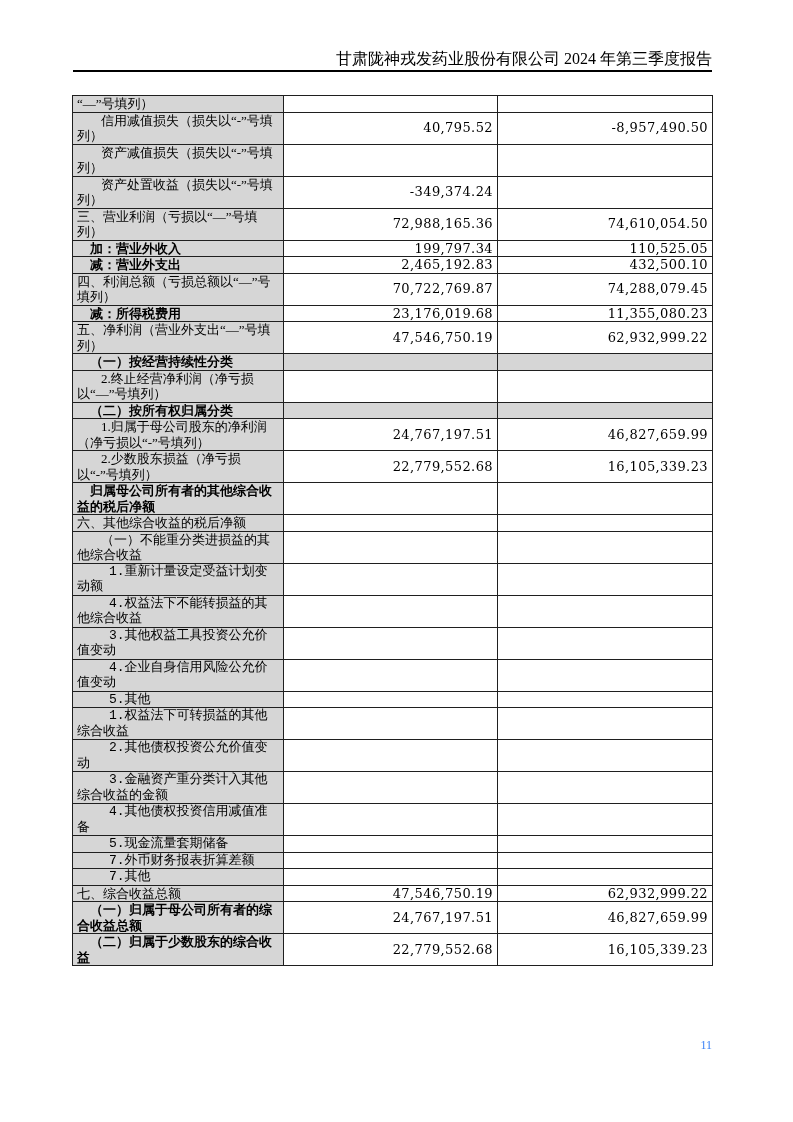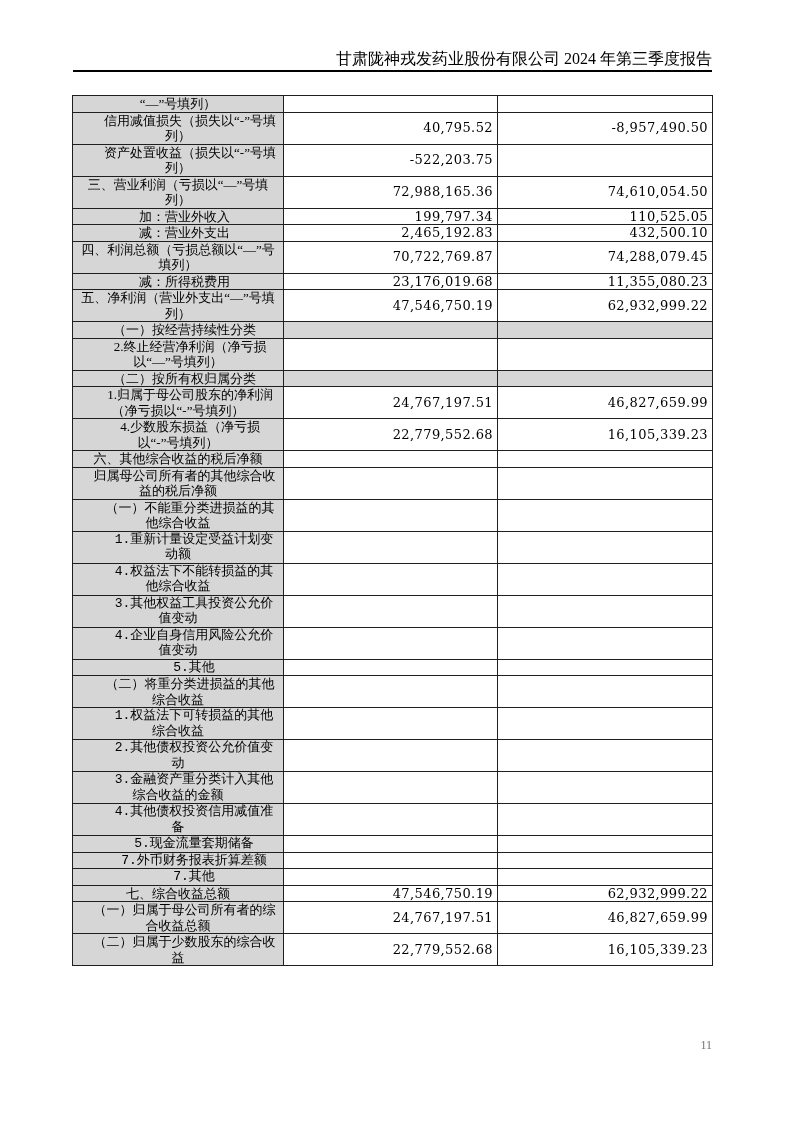--- a/index.html
+++ b/index.html
@@ -29,37 +29,36 @@
     border:1px solid var(--border);
     padding:0 4px;
     vertical-align:middle;
     font-size:13px;line-height:15.5px;
     overflow:hidden;
   }
   td.c-label{
     background:var(--shade);
     padding:0 5px;
     word-break:break-all;
-    text-align:center;
   }
   td.c-num{
     text-align:right;
     font-family:"DejaVu Serif","Liberation Serif",serif;
     font-size:12.5px;
     letter-spacing:0.4px;
     padding-right:6px;
   }
   tr.shaded td{background:var(--shade);}
   .ind0{text-indent:0;}
-  .ind1{text-indent:13px;}
+  .ind1{text-indent:13px;font-weight:bold;}
   .ind2{text-indent:24px;margin-top:24px;}
   .ind3{text-indent:32px;font-family:Liberation Mono, monospace;}
   .page-number{
     position:absolute;top:1038px;left:73px;width:639px;
-    text-align:right;font-size:12px;color:#737373;
+    text-align:right;font-size:12px;color:#3b82f6;
   }
 </style>
 </head>
 <body>
 
 <div class="page">
 
   <div class="header-title">甘肃陇神戎发药业股份有限公司 2024 年第三季度报告</div>
 
   <div class="header-rule"></div>
@@ -75,22 +74,27 @@
           <td class="c-label ind0">“—”号填列）</td>
           <td class="c-num"></td>
           <td class="c-num"></td>
         </tr>
         <tr>
           <td class="c-label ind2">信用减值损失（损失以“-”号填列）</td>
           <td class="c-num">40,795.52</td>
           <td class="c-num">-8,957,490.50</td>
         </tr>
         <tr>
+          <td class="c-label ind2">资产减值损失（损失以“-”号填列）</td>
+          <td class="c-num"></td>
+          <td class="c-num"></td>
+        </tr>
+        <tr>
           <td class="c-label ind2">资产处置收益（损失以“-”号填列）</td>
-          <td class="c-num">-522,203.75</td>
+          <td class="c-num">-349,374.24</td>
           <td class="c-num"></td>
         </tr>
         <tr>
           <td class="c-label ind0">三、营业利润（亏损以“—”号填列）</td>
           <td class="c-num">72,988,165.36</td>
           <td class="c-num">74,610,054.50</td>
         </tr>
         <tr>
           <td class="c-label ind1">加：营业外收入</td>
           <td class="c-num">199,797.34</td>
@@ -130,35 +134,35 @@
           <td class="c-label ind1">（二）按所有权归属分类</td>
           <td class="c-num"></td>
           <td class="c-num"></td>
         </tr>
         <tr>
           <td class="c-label ind2">1.归属于母公司股东的净利润（净亏损以“-”号填列）</td>
           <td class="c-num">24,767,197.51</td>
           <td class="c-num">46,827,659.99</td>
         </tr>
         <tr>
-          <td class="c-label ind2">4.少数股东损益（净亏损以“-”号填列）</td>
+          <td class="c-label ind2">2.少数股东损益（净亏损以“-”号填列）</td>
           <td class="c-num">22,779,552.68</td>
           <td class="c-num">16,105,339.23</td>
         </tr>
         <tr>
+          <td class="c-label ind1">归属母公司所有者的其他综合收益的税后净额</td>
+          <td class="c-num"></td>
+          <td class="c-num"></td>
+        </tr>
+        <tr>
           <td class="c-label ind0">六、其他综合收益的税后净额</td>
           <td class="c-num"></td>
           <td class="c-num"></td>
         </tr>
         <tr>
-          <td class="c-label ind1">归属母公司所有者的其他综合收益的税后净额</td>
-          <td class="c-num"></td>
-          <td class="c-num"></td>
-        </tr>
-        <tr>
           <td class="c-label ind2">（一）不能重分类进损益的其他综合收益</td>
           <td class="c-num"></td>
           <td class="c-num"></td>
         </tr>
         <tr>
           <td class="c-label ind3">1.重新计量设定受益计划变动额</td>
           <td class="c-num"></td>
           <td class="c-num"></td>
         </tr>
         <tr>
@@ -171,25 +175,20 @@
           <td class="c-num"></td>
           <td class="c-num"></td>
         </tr>
         <tr>
           <td class="c-label ind3">4.企业自身信用风险公允价值变动</td>
           <td class="c-num"></td>
           <td class="c-num"></td>
         </tr>
         <tr>
           <td class="c-label ind3">5.其他</td>
-          <td class="c-num"></td>
-          <td class="c-num"></td>
-        </tr>
-        <tr>
-          <td class="c-label ind2">（二）将重分类进损益的其他综合收益</td>
           <td class="c-num"></td>
           <td class="c-num"></td>
         </tr>
         <tr>
           <td class="c-label ind3">1.权益法下可转损益的其他综合收益</td>
           <td class="c-num"></td>
           <td class="c-num"></td>
         </tr>
         <tr>
           <td class="c-label ind3">2.其他债权投资公允价值变动</td>

